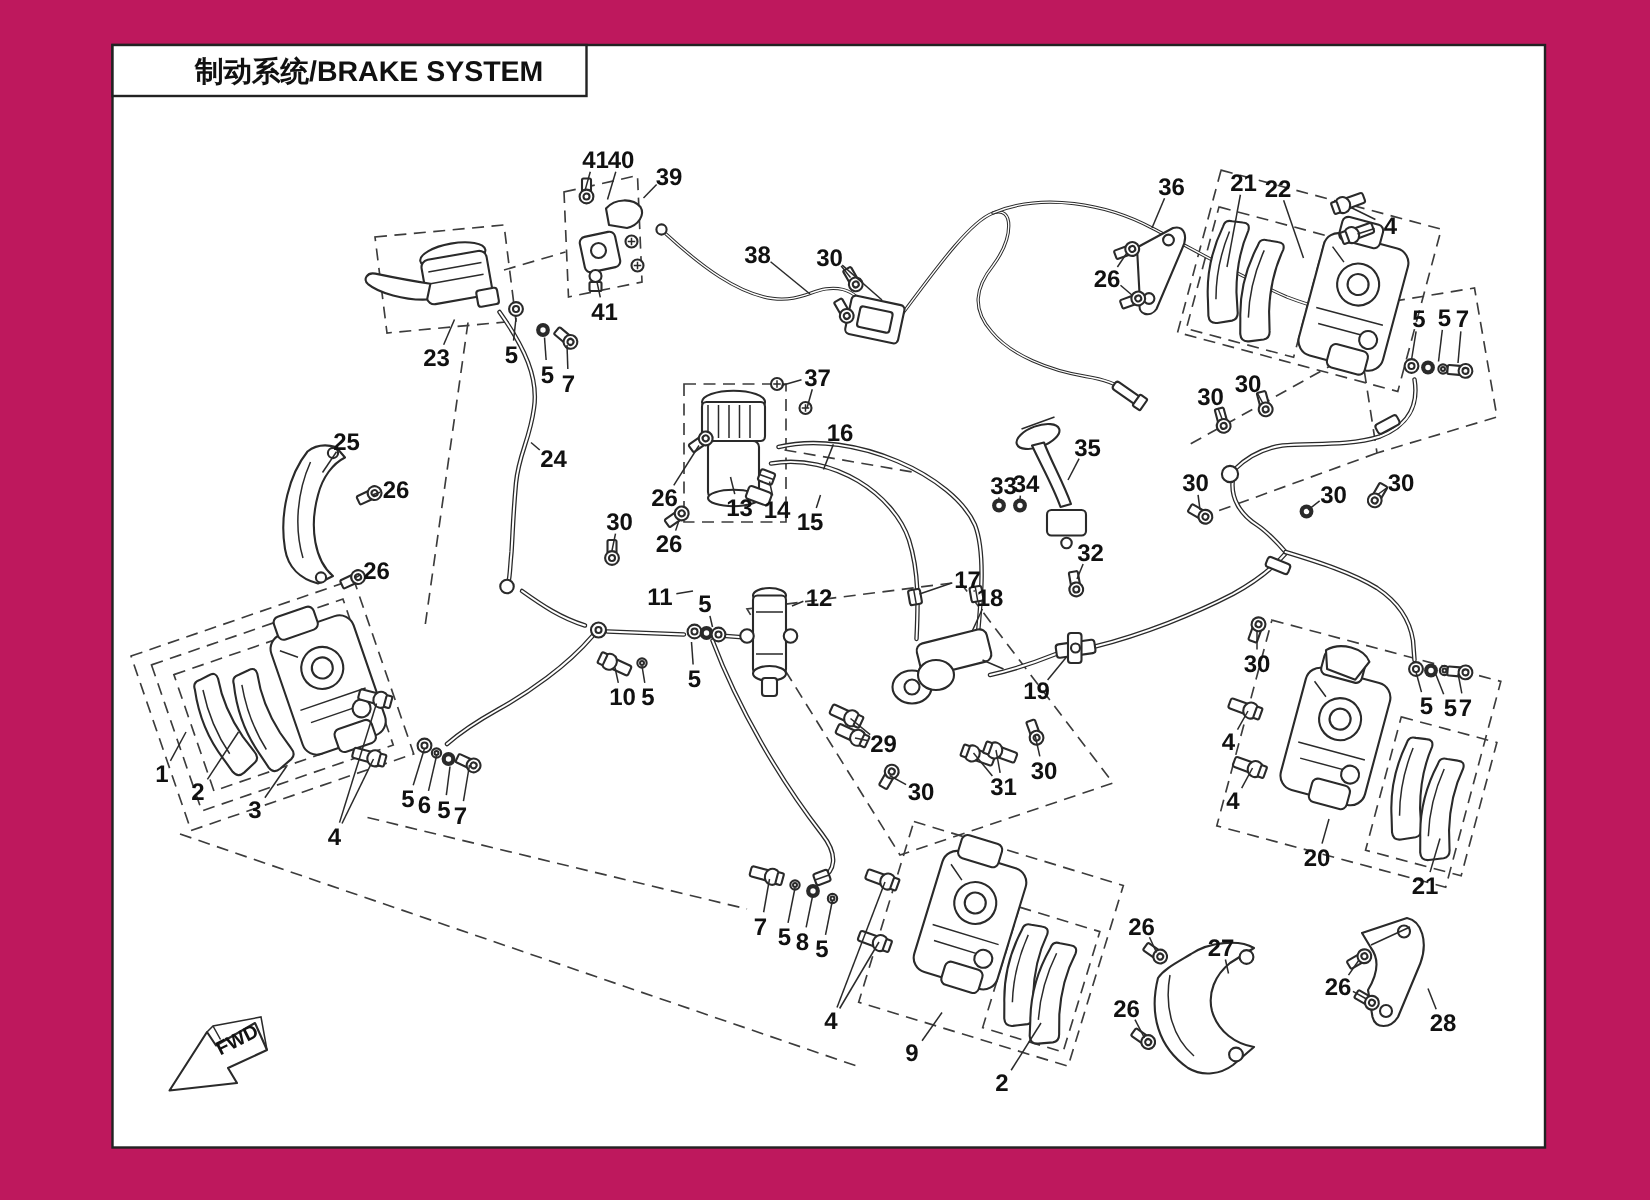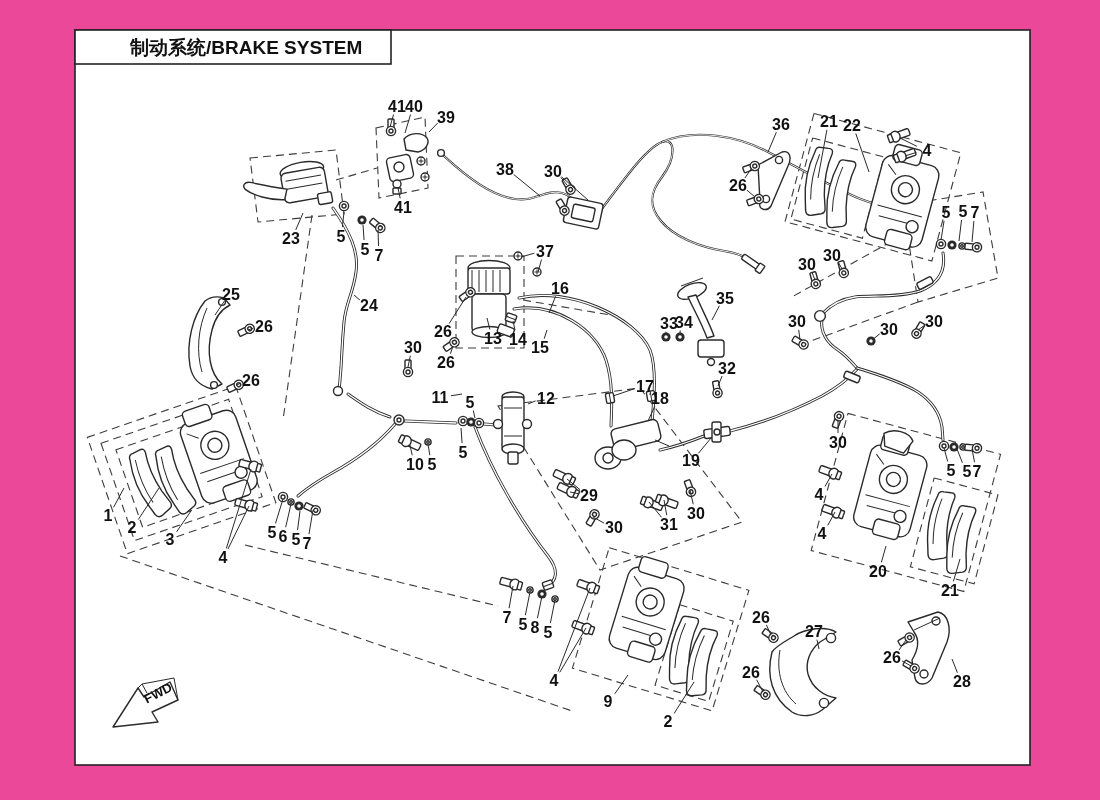--- a/index.html
+++ b/index.html
@@ -1,16 +1,16 @@
 <!DOCTYPE html>
 <html><head>
 <meta charset="utf-8">
 <style>
   html,body{margin:0;padding:0;background:#fff;}
-  .page{position:relative;width:1100px;height:800px;background:#ec4899;overflow:hidden;
+  .page{position:relative;width:1100px;height:800px;background:#be185d;overflow:hidden;
         font-family:"Liberation Sans",sans-serif;}
   svg{position:absolute;left:0;top:0;}
   .fill{fill:#fff;stroke:#2a2a2a;stroke-width:1.4;stroke-linejoin:round;}
   .dark{fill:#2a2a2a;stroke:none;}
   .thin{stroke:#2a2a2a;stroke-width:1;fill:none;}
   .dash{fill:none;stroke:#3c3c3c;stroke-width:1.1;stroke-dasharray:8 5;}
   .tube{fill:none;stroke:#2a2a2a;stroke-width:3;stroke-linecap:round;}
   .tube-inner{fill:none;stroke:#ffffff;stroke-width:1.3;stroke-linecap:round;}
   .wire{fill:none;stroke:#2a2a2a;stroke-width:2.2;stroke-linecap:round;}
   .wire-inner{fill:none;stroke:#fff;stroke-width:0.9;stroke-linecap:round;}

